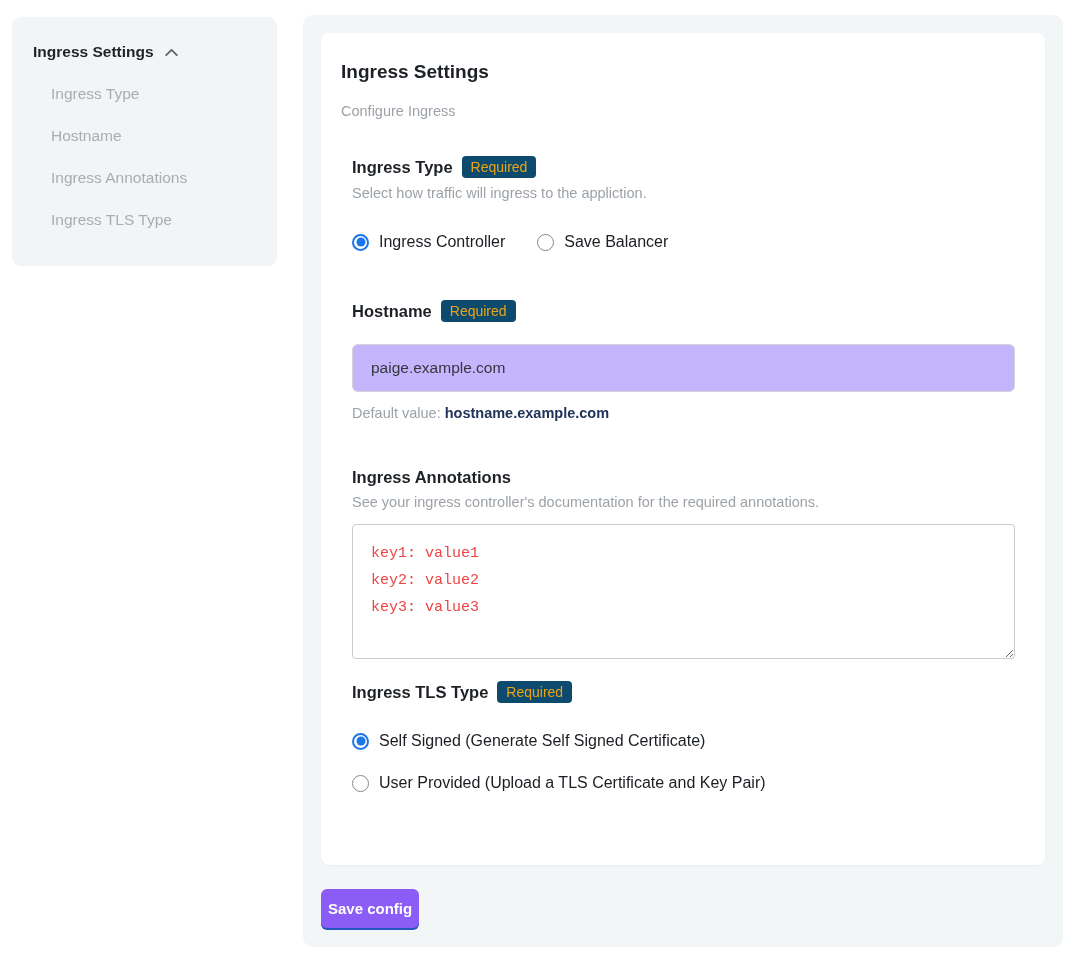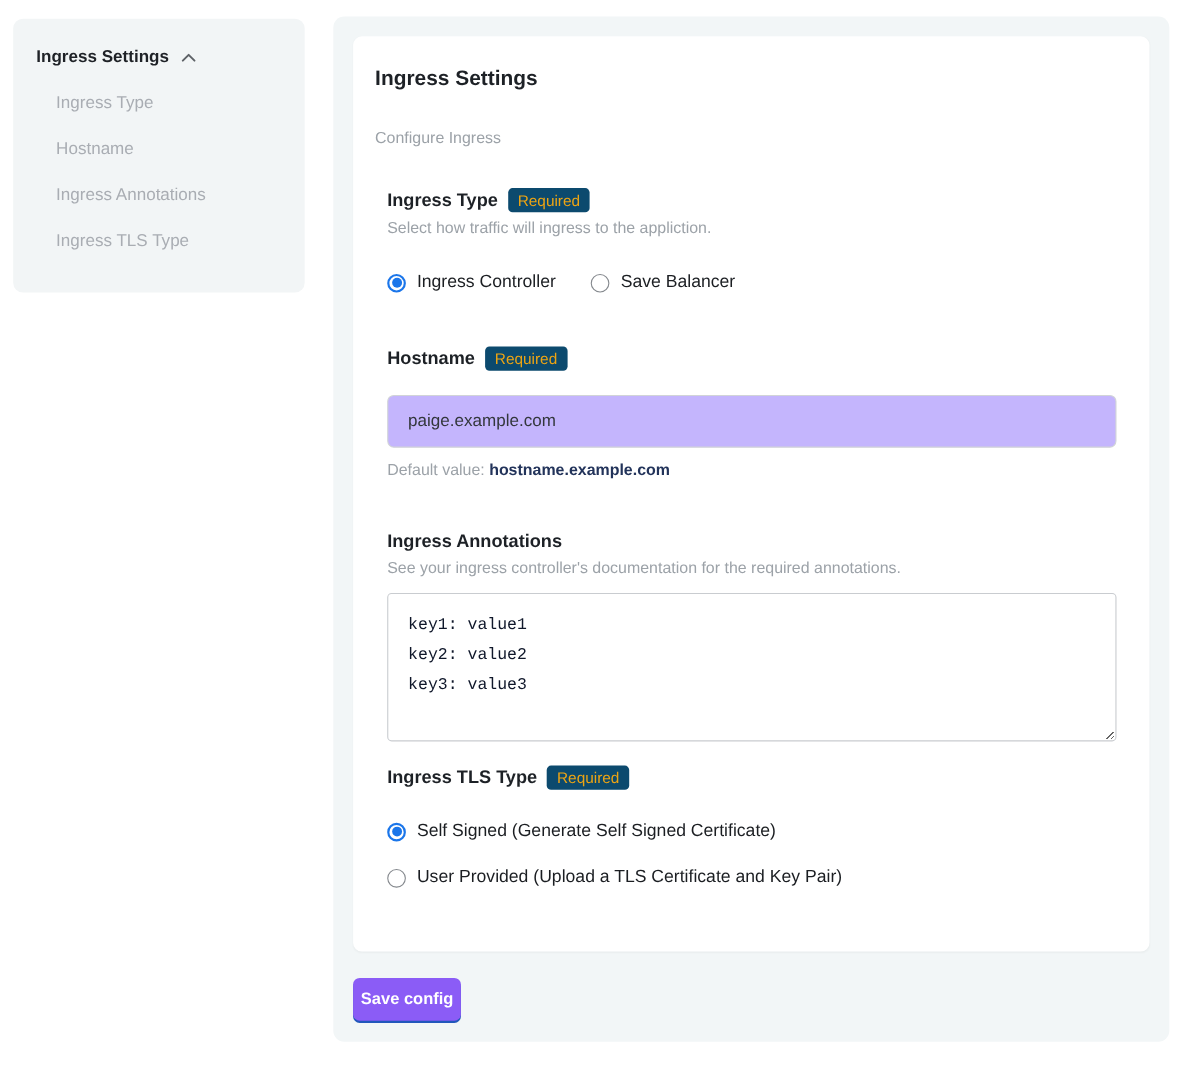--- a/index.html
+++ b/index.html
@@ -15,21 +15,21 @@
   .chevron { display:flex; align-items:center; }
   .sidebar-items { margin-top:24px; padding-left:18px; }
   .sidebar-item { font-size:15.5px; color:#a9adb3; margin-bottom:24px; line-height:18px; cursor:pointer; }
 
   
   .panel { position:absolute; left:303px; top:15px; width:760px; height:932px;
     background:#f2f6f7; border-radius:10px; padding:18px; }
   .card { background:#ffffff; border-radius:8px; width:724px; height:832px;
     padding:28px 30px 0 20px; box-shadow:0 1px 2px rgba(0,0,0,0.04); }
   .card-title { font-size:19px; font-weight:bold; color:#1d2126; }
-  .card-subtitle { font-size:14.5px; color:#9ca2a8; margin-top:35px; }
+  .card-subtitle { font-size:14.5px; color:#9ca2a8; margin-top:20px; }
   .sections { margin-left:11px; margin-top:37px; }
 
   .section-head { display:flex; align-items:center; }
   .section-label { font-size:16.5px; font-weight:bold; color:#1d2126; }
   .badge { background:#0c4a6e; color:#eda413; font-size:14px; padding:3px 9px;
     border-radius:4px; margin-left:9px; }
   .help { font-size:14.5px; color:#9ca2a8; margin-top:7px; }
 
   .radio-row { display:flex; align-items:center; gap:32px; margin-top:32px; }
   .radio-option { display:flex; align-items:center; gap:10px; cursor:pointer; }
@@ -45,21 +45,21 @@
   .text-input { display:block; width:663px; height:48px; border:1px solid #d1d4d7;
     border-radius:6px; padding:0 18px; font-size:15.5px; color:#33373c;
     font-family:"Liberation Sans", sans-serif; margin-top:22px; outline:none; background:#c4b5fd; }
   .default-line { font-size:14.5px; color:#9ca2a8; margin-top:13px; }
   .default-value { color:#22335a; font-weight:bold; margin-left:4px; }
 
   .section-annotations { margin-top:47px; }
   .annotations-textarea { display:block; width:663px; height:135px;
     border:1px solid #c9ccd0; border-radius:4px; padding:15px 18px;
     font-family:"Liberation Mono", monospace; font-size:15px; line-height:27px;
-    color:#0f172a; resize:vertical; margin-top:14px; outline:none; }
+    color:#ef4444; resize:vertical; margin-top:14px; outline:none; }
 
   .section-tls { margin-top:22px; }
   .tls-options .radio-option { margin-top:29px; }
   .tls-options .radio-option + .radio-option { margin-top:24px; }
 
   .save-button { display:block; margin-top:24px; height:39px; padding:0 7px;
     background:#8b5cf6; color:#ffffff; font-weight:bold; font-size:15px;
     border:none; border-radius:6px; box-shadow:0 2px 0 #2257bb; cursor:pointer;
     font-family:"Liberation Sans", sans-serif; }
 </style>

